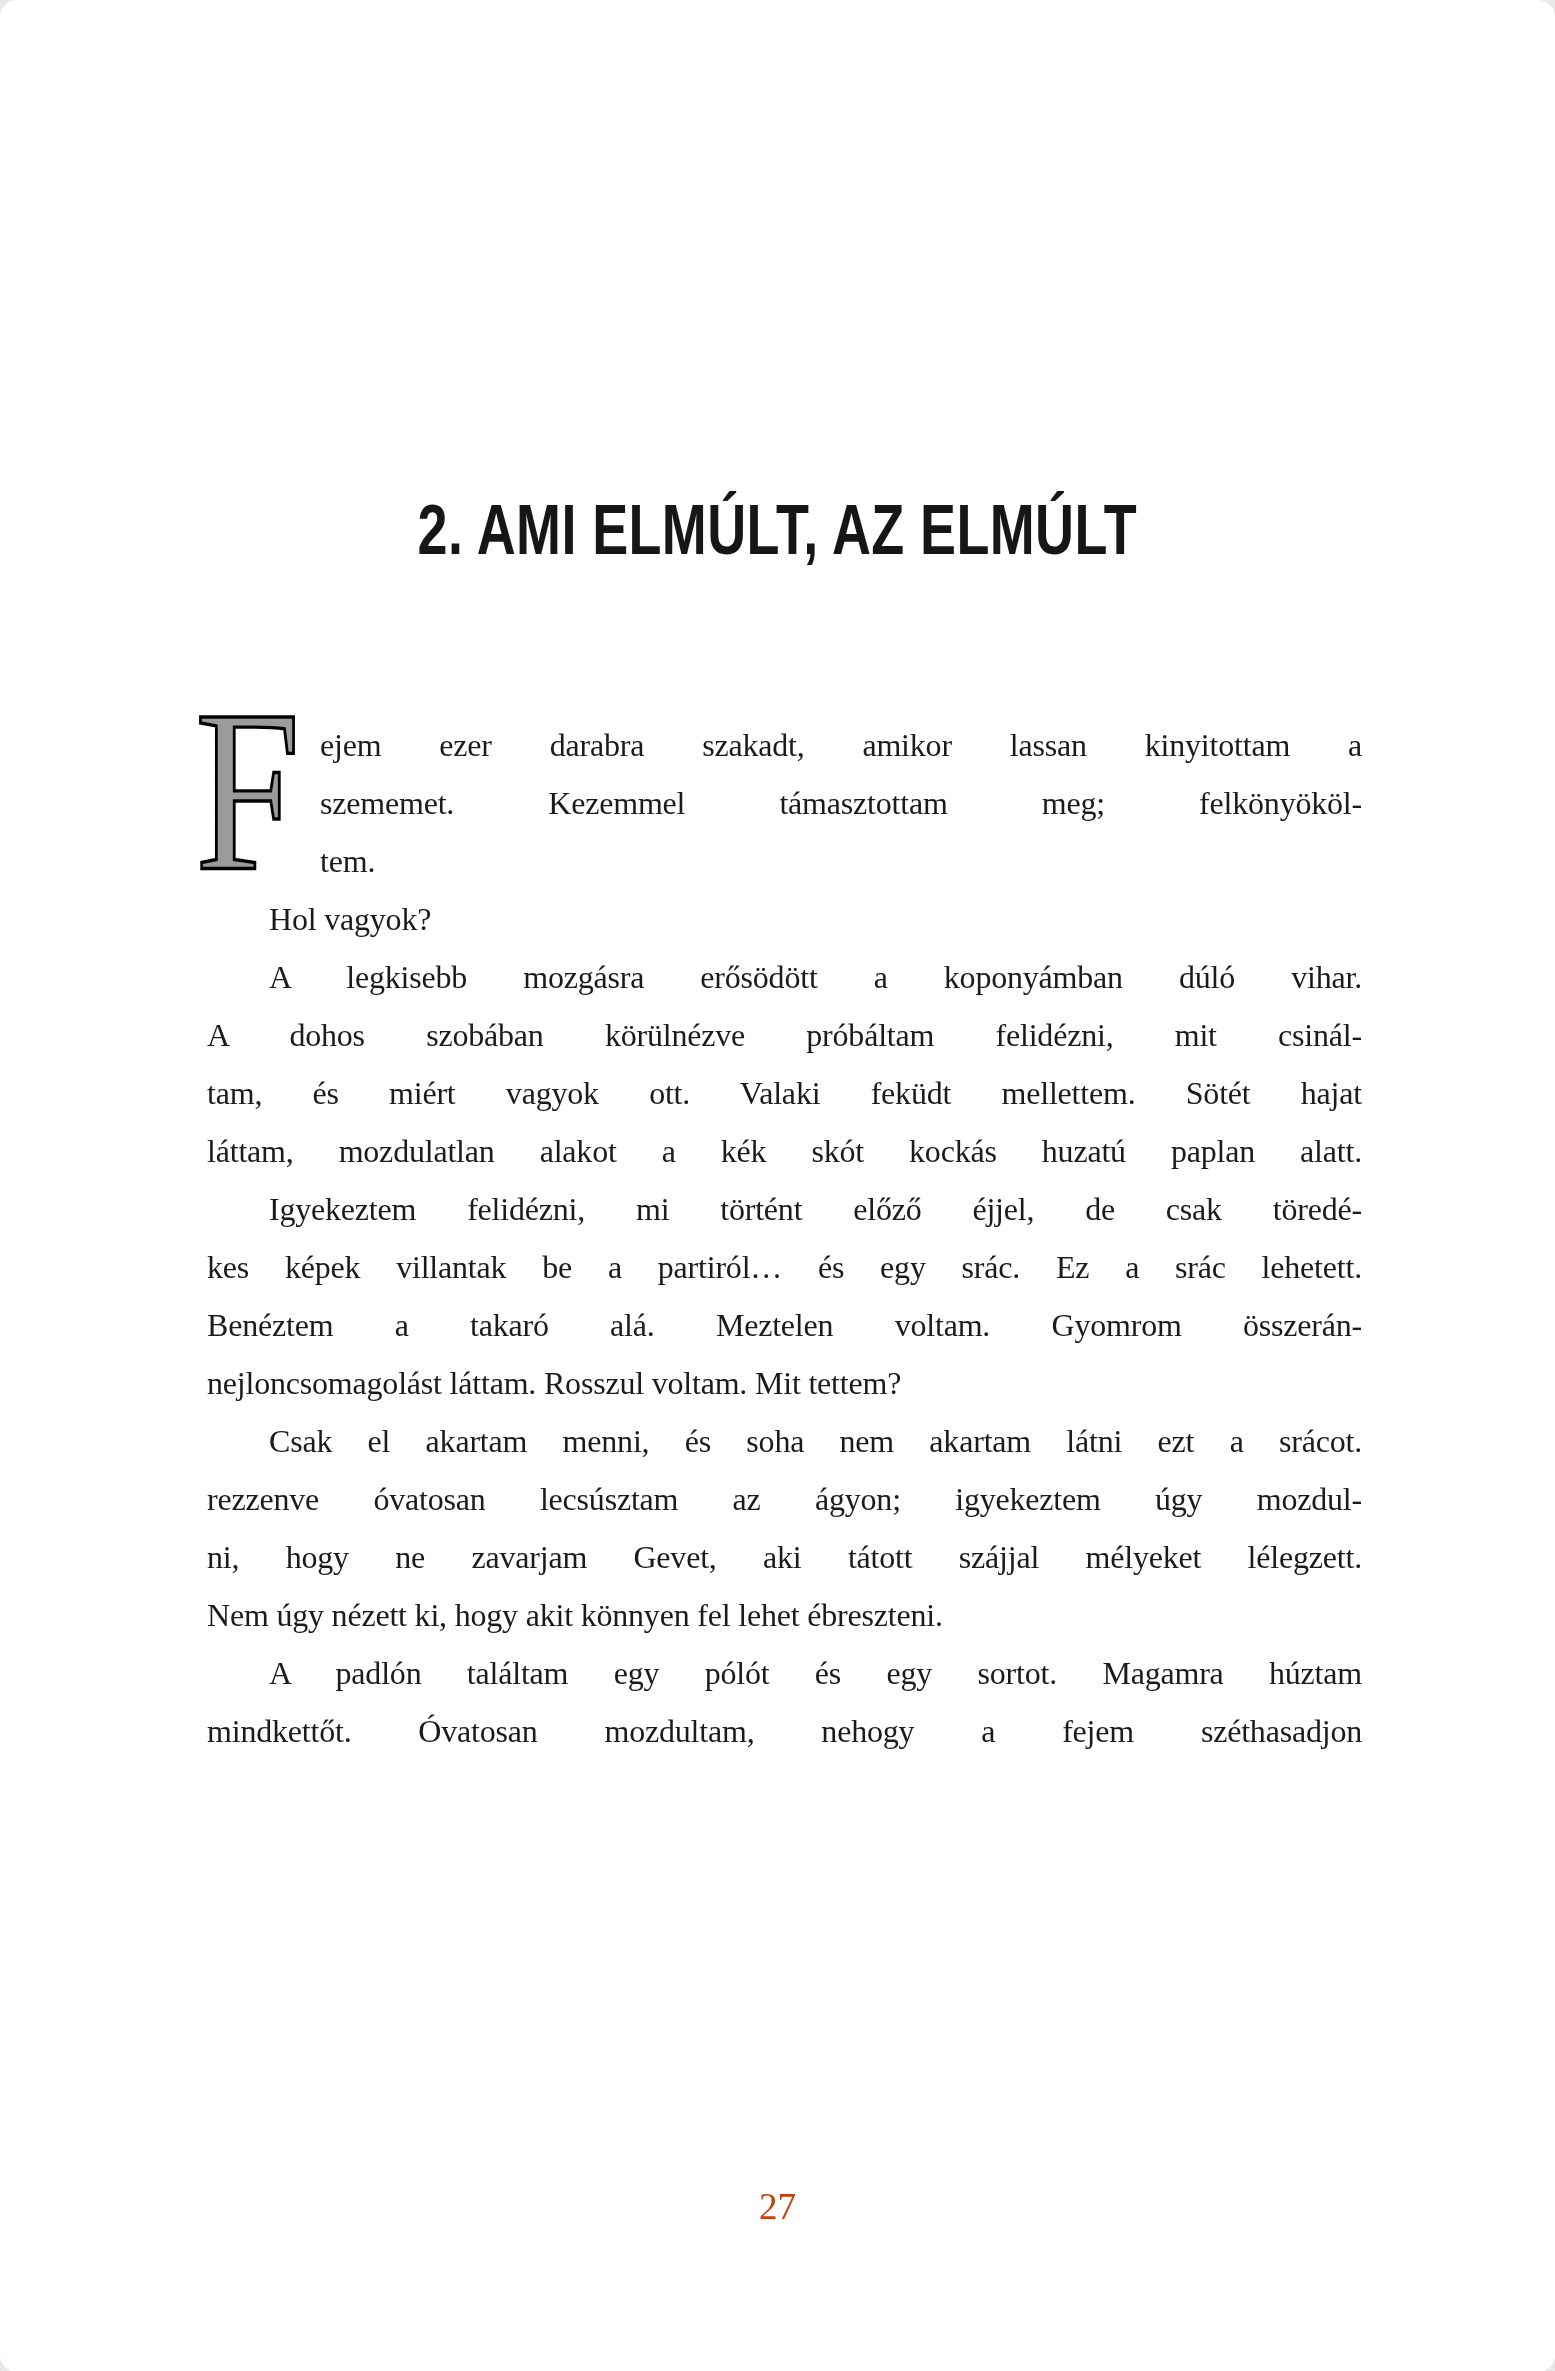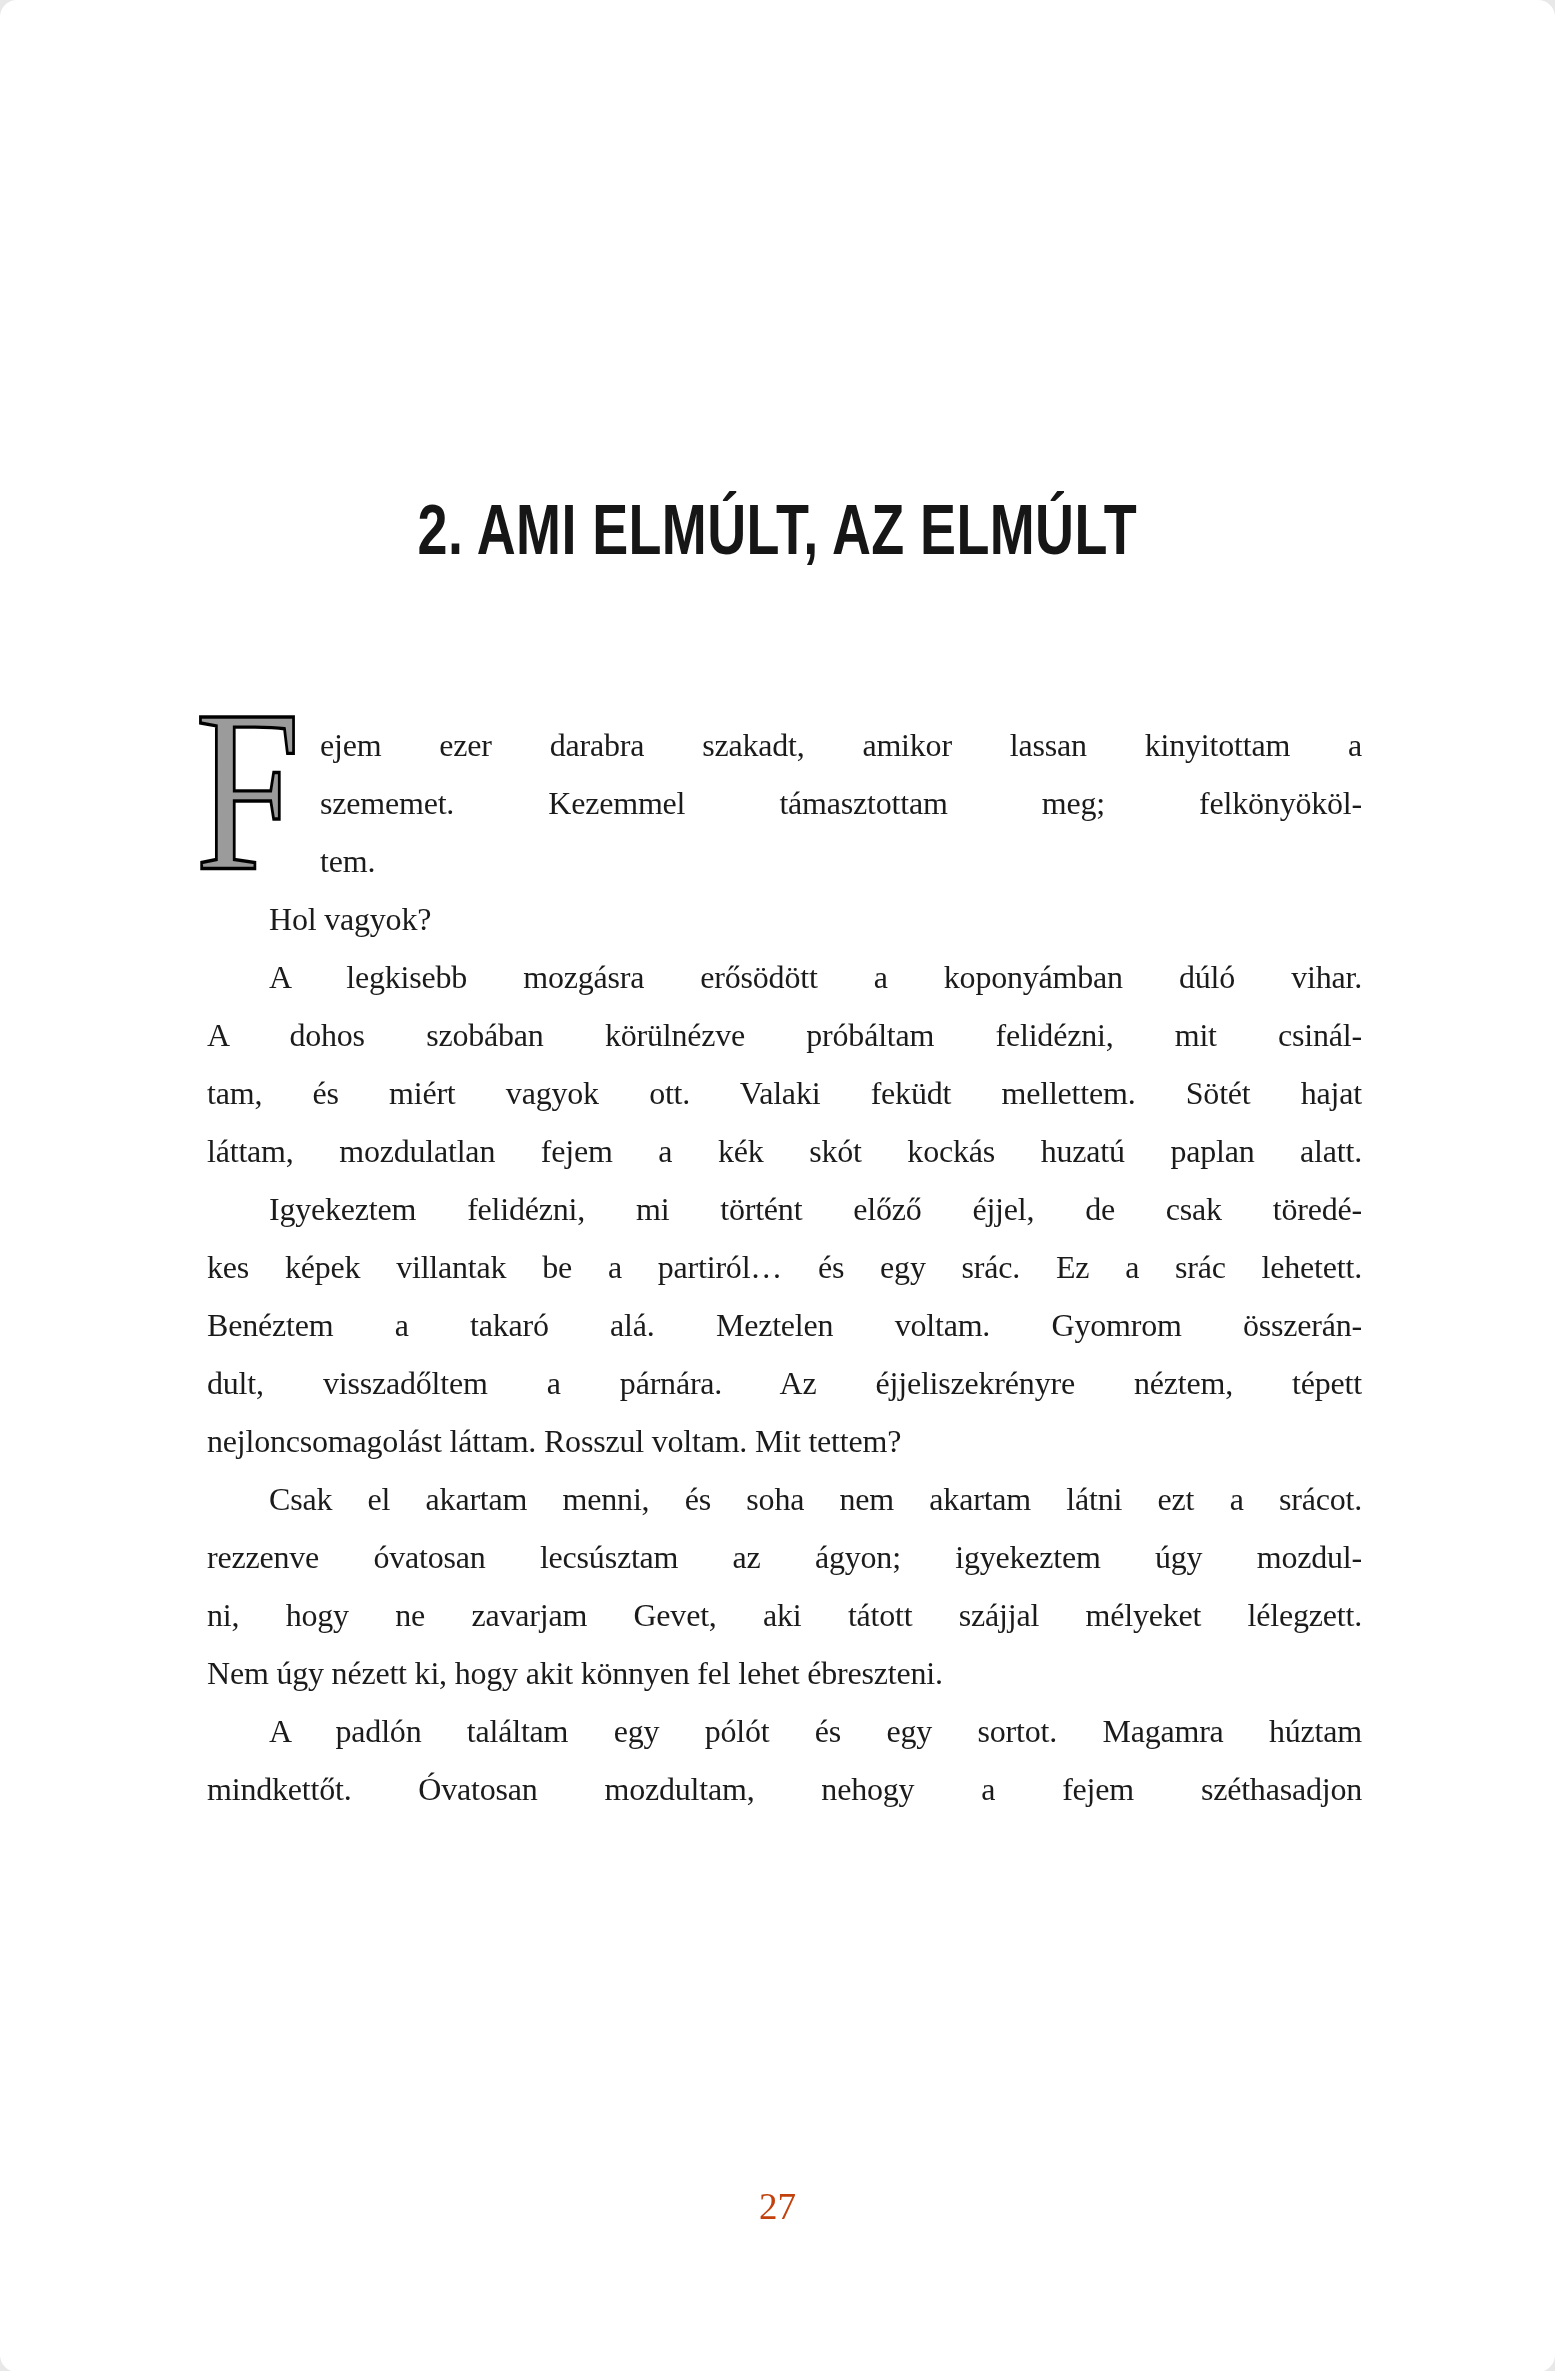--- a/index.html
+++ b/index.html
@@ -101,27 +101,26 @@
         <div class="line j inset">szememet. Kezemmel támasztottam meg; felkönyököl-</div>
         <div class="line l inset">tem.</div>
       </div>
       <div>
         <div class="line l indent">Hol vagyok?</div>
       </div>
       <div>
         <div class="line j indent">A legkisebb mozgásra erősödött a koponyámban dúló vihar.</div>
         <div class="line j">A dohos szobában körülnézve próbáltam felidézni, mit csinál-</div>
         <div class="line j">tam, és miért vagyok ott. Valaki feküdt mellettem. Sötét hajat</div>
-        <div class="line j">láttam, mozdulatlan fejem a kék skót kockás huzatú paplan alatt.</div>
+        <div class="line j">láttam, mozdulatlan alakot a kék skót kockás huzatú paplan alatt.</div>
       </div>
       <div>
         <div class="line j indent">Igyekeztem felidézni, mi történt előző éjjel, de csak töredé-</div>
         <div class="line j">kes képek villantak be a partiról… és egy srác. Ez a srác lehetett.</div>
         <div class="line j">Benéztem a takaró alá. Meztelen voltam. Gyomrom összerán-</div>
-        <div class="line j">dult, visszadőltem a párnára. Az éjjeliszekrényre néztem, tépett</div>
         <div class="line l">nejloncsomagolást láttam. Rosszul voltam. Mit tettem?</div>
       </div>
       <div>
         <div class="line j indent">Csak el akartam menni, és soha nem akartam látni ezt a srácot.</div>
         <div class="line j">rezzenve óvatosan lecsúsztam az ágyon; igyekeztem úgy mozdul-</div>
         <div class="line j">ni, hogy ne zavarjam Gevet, aki tátott szájjal mélyeket lélegzett.</div>
         <div class="line l">Nem úgy nézett ki, hogy akit könnyen fel lehet ébreszteni.</div>
       </div>
       <div>
         <div class="line j indent">A padlón találtam egy pólót és egy sortot. Magamra húztam</div>

